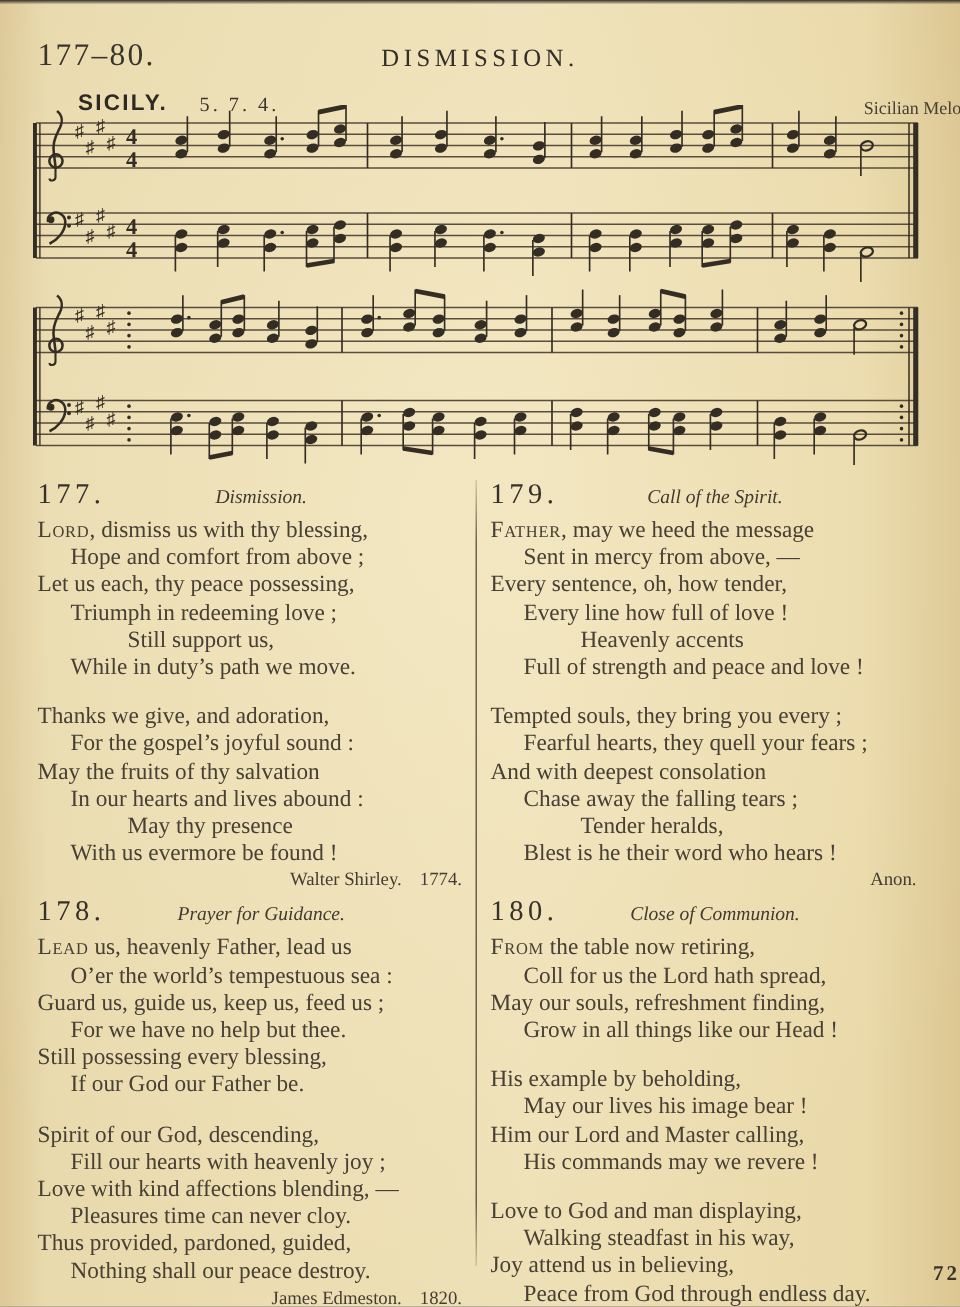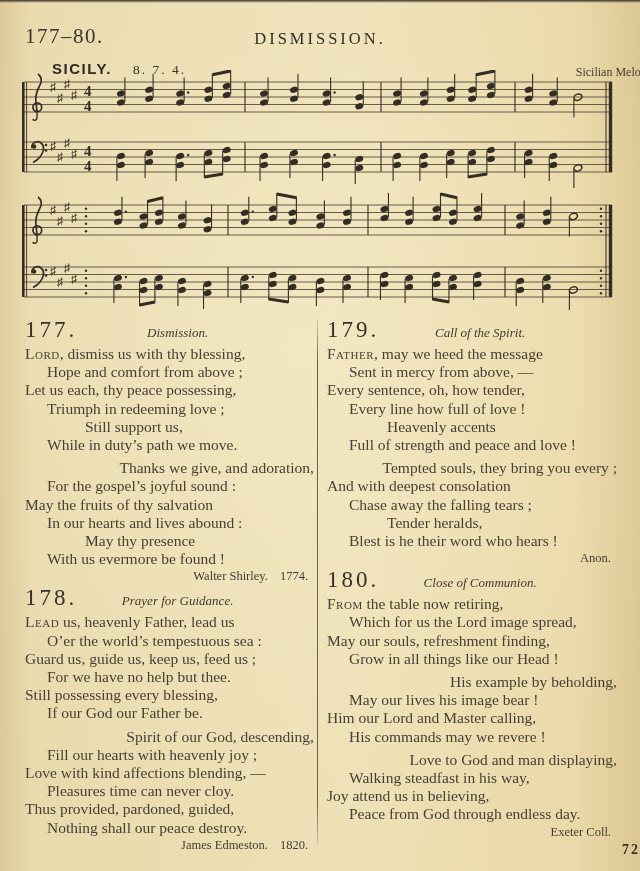--- a/index.html
+++ b/index.html
@@ -23,43 +23,43 @@
     font-weight:bold;font-size:15px;letter-spacing:1.5px;color:#2e2a23;}
   .tune-meter{position:absolute;left:133px;top:2px;font-size:13.5px;letter-spacing:2px;color:#3a342b;}
   .melody-credit{position:absolute;right:33px;top:5px;font-size:12px;color:#464034;}
   #score{position:absolute;left:0;top:70px;}
   .columns{position:absolute;left:25px;top:318px;width:596px;display:flex;}
   .col{width:289px;}
   .col.right{width:290px;margin-left:9px;}
   .divider{width:1px;background:linear-gradient(180deg,rgba(90,80,62,.2),#6b6049 8%,#6b6049 92%,rgba(90,80,62,.2));
     margin:2px 0 0 3px;height:524px;}
   .hymn-header{display:flex;align-items:baseline;margin:0 0 3px 0;}
-  .hymn-number{font-size:23px;letter-spacing:3px;color:#36312a;line-height:24px;}
+  .hymn-number{font-size:19px;letter-spacing:3px;color:#36312a;line-height:24px;}
   .hymn-title{flex:1;text-align:center;font-style:italic;font-size:13px;color:#403a2f;padding-right:36px;}
   .hymn-line{font-size:15.5px;line-height:18.2px;white-space:nowrap;}
   .ind0{margin-left:0;}
   .ind1{margin-left:22px;}
   .ind2{margin-left:60px;}
-  .brk{margin-top:5px;text-align:right;}
+  .brk{margin-top:15px;}
   .sc{font-variant:small-caps;letter-spacing:.5px;}
   .attr{text-align:right;font-size:12.5px;line-height:15px;margin:1px 6px 2px 0;color:#433d31;}
   .attr .yr{margin-left:12px;margin-top:14px;}
   .page-number{position:absolute;left:0;right:0;top:842px;text-align:right;
     font-size:14px;font-weight:bold;letter-spacing:2px;color:#3a342b;}
 </style>
 </head>
 <body>
 
 <div class="page">
   <div class="top-edge"></div>
   <div class="hymn-range">177–80.</div>
   <div class="page-title">DISMISSION.</div>
   <div class="tune-row">
     <span class="tune-name">SICILY.</span>
-    <span class="tune-meter">8. 7. 4.</span>
+    <span class="tune-meter">5. 7. 4.</span>
     <span class="melody-credit">Sicilian Melody.</span>
   </div>
   <svg id="score" width="640" height="244" viewBox="0 0 640 244">
       <g>
         <line x1="24" y1="12" x2="612" y2="12" stroke="#584d3c" stroke-width="0.9"></line>
         <line x1="24" y1="19.5" x2="612" y2="19.5" stroke="#584d3c" stroke-width="0.9"></line>
         <line x1="24" y1="27" x2="612" y2="27" stroke="#584d3c" stroke-width="0.9"></line>
         <line x1="24" y1="34.5" x2="612" y2="34.5" stroke="#584d3c" stroke-width="0.9"></line>
         <line x1="24" y1="42" x2="612" y2="42" stroke="#584d3c" stroke-width="0.9"></line>
         <line x1="24" y1="72" x2="612" y2="72" stroke="#584d3c" stroke-width="0.9"></line>
@@ -431,33 +431,34 @@
             <span class="hymn-number">179.</span>
             <span class="hymn-title">Call of the Spirit.</span>
           </div>
           <div class="hymn-line ind0"><span class="sc">Father</span>, may we heed the message</div>
           <div class="hymn-line ind1">Sent in mercy from above, —</div>
           <div class="hymn-line ind0">Every sentence, oh, how tender,</div>
           <div class="hymn-line ind1">Every line how full of love !</div>
           <div class="hymn-line ind2">Heavenly accents</div>
           <div class="hymn-line ind1">Full of strength and peace and love !</div>
           <div class="hymn-line ind0 brk">Tempted souls, they bring you every ;</div>
+          <div class="hymn-line ind1">Fearful hearts, they quell your fears ;</div>
           <div class="hymn-line ind0">And with deepest consolation</div>
           <div class="hymn-line ind1">Chase away the falling tears ;</div>
           <div class="hymn-line ind2">Tender heralds,</div>
           <div class="hymn-line ind1">Blest is he their word who hears !</div>
           <div class="attr"><span>Anon.</span></div>
         </div>
         <div class="hymn-block">
           <div class="hymn-header">
             <span class="hymn-number">180.</span>
             <span class="hymn-title">Close of Communion.</span>
           </div>
           <div class="hymn-line ind0"><span class="sc">From</span> the table now retiring,</div>
-          <div class="hymn-line ind1">Which for us the Lord image spread,</div>
+          <div class="hymn-line ind1">Coll for us the Lord hath spread,</div>
           <div class="hymn-line ind0">May our souls, refreshment finding,</div>
           <div class="hymn-line ind1">Grow in all things like our Head !</div>
           <div class="hymn-line ind0 brk">His example by beholding,</div>
           <div class="hymn-line ind1">May our lives his image bear !</div>
           <div class="hymn-line ind0">Him our Lord and Master calling,</div>
           <div class="hymn-line ind1">His commands may we revere !</div>
           <div class="hymn-line ind0 brk">Love to God and man displaying,</div>
           <div class="hymn-line ind1">Walking steadfast in his way,</div>
           <div class="hymn-line ind0">Joy attend us in believing,</div>
           <div class="hymn-line ind1">Peace from God through endless day.</div>

